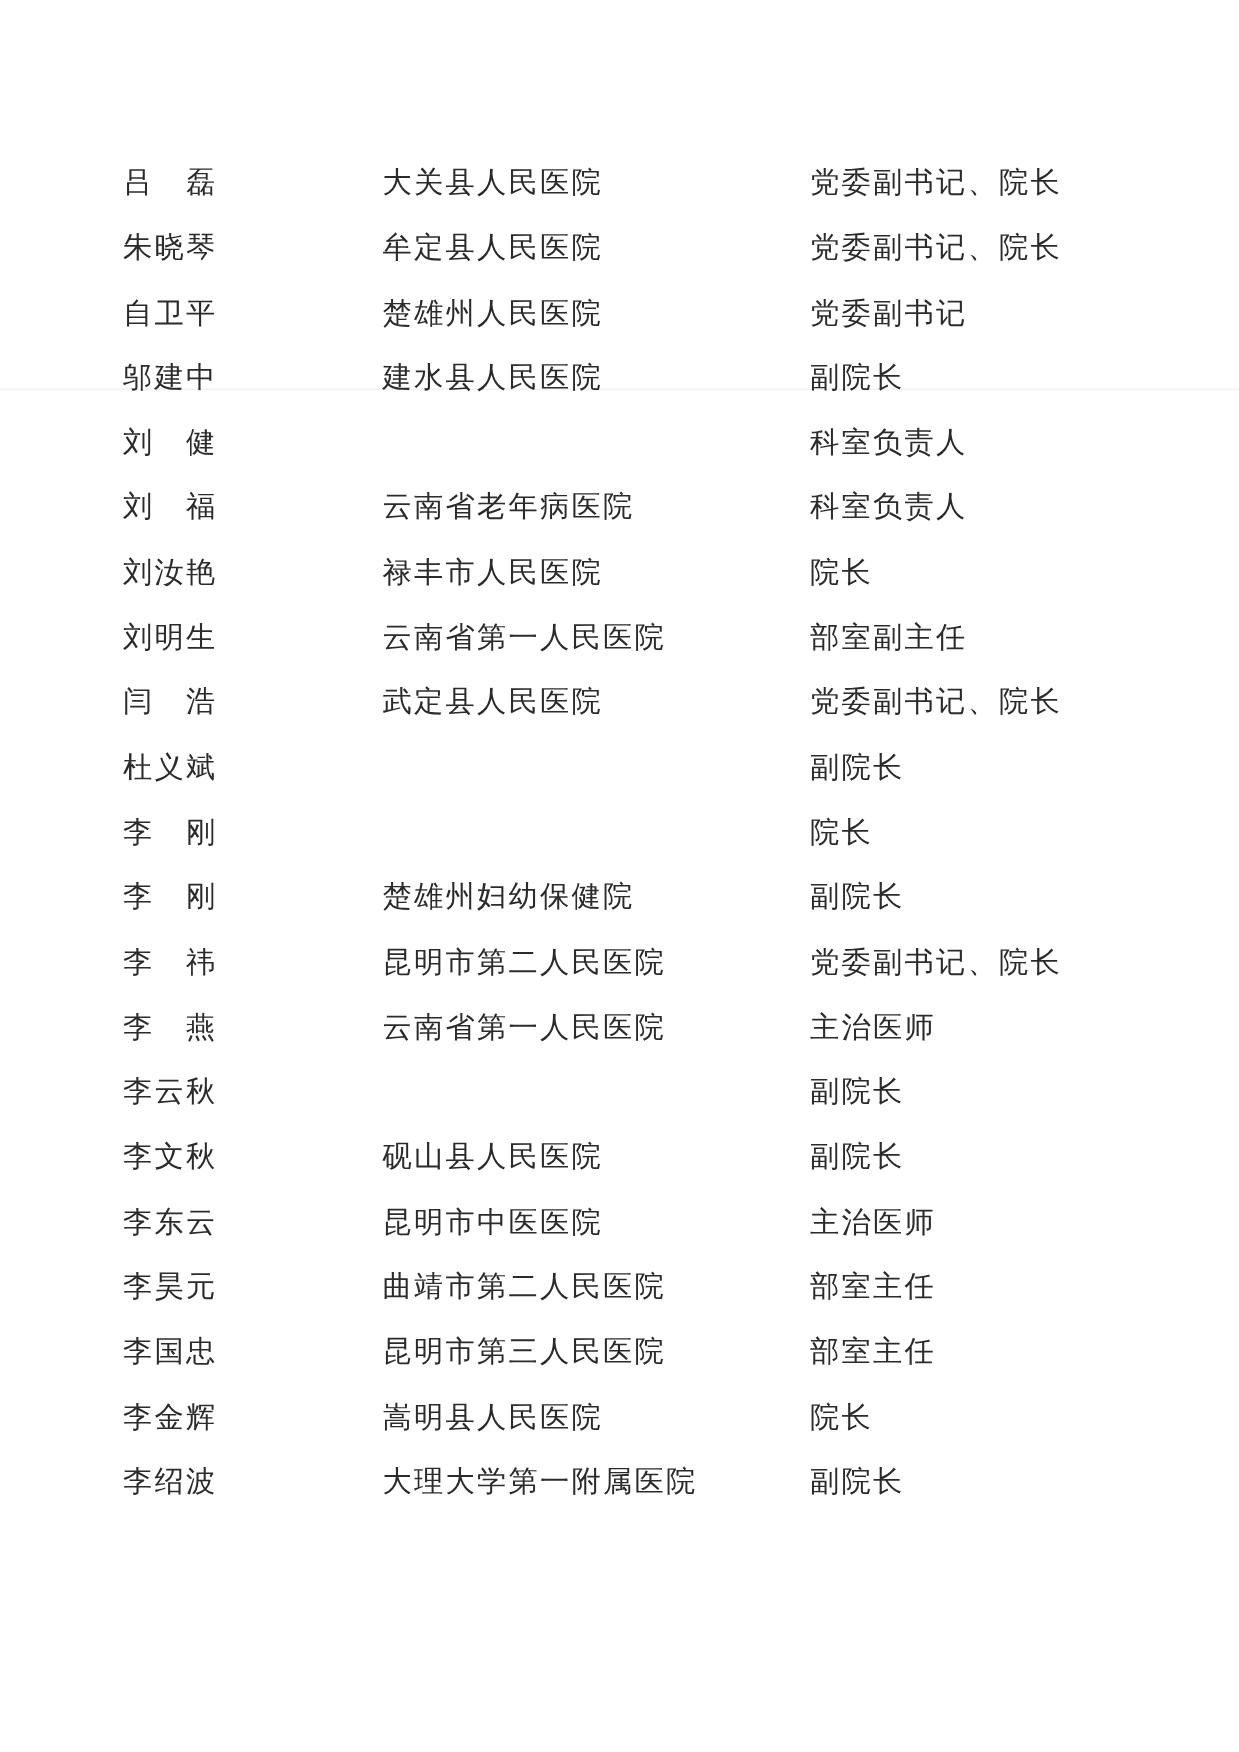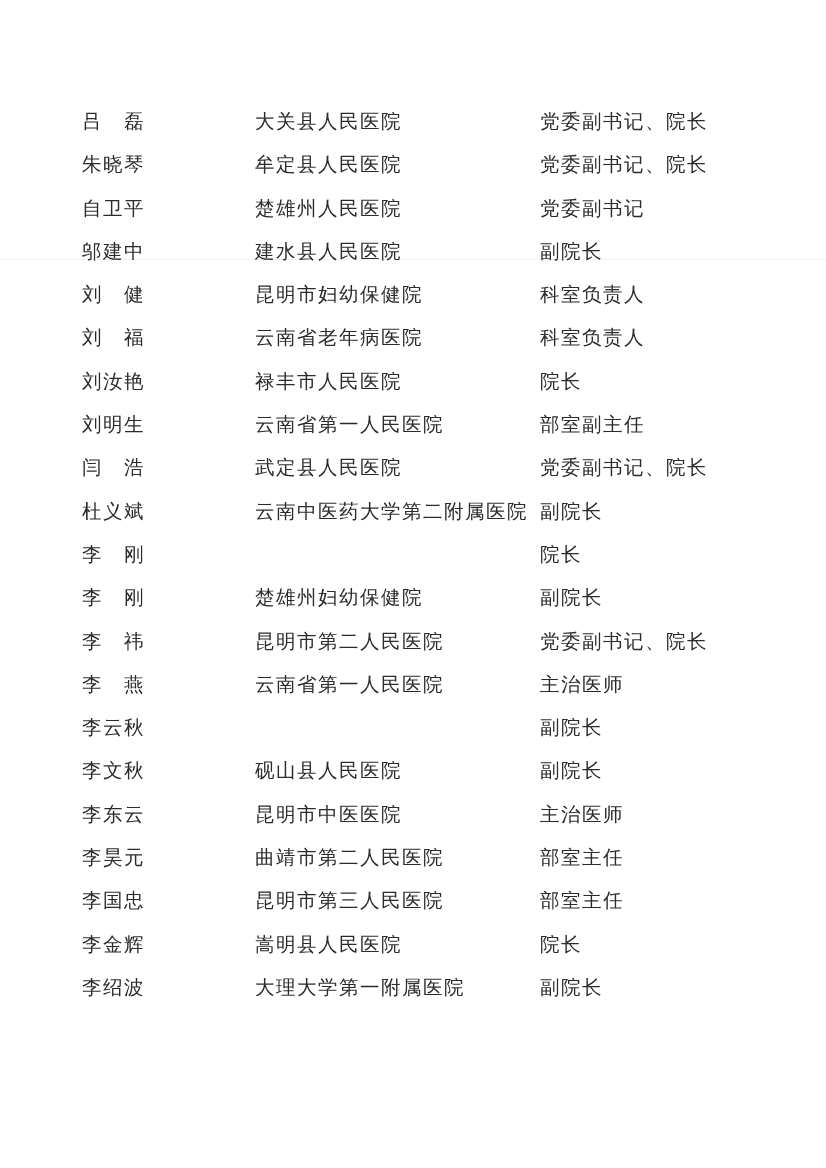--- a/index.html
+++ b/index.html
@@ -67,21 +67,20 @@
     <span class="cell org">楚雄州人民医院</span>
     <span class="cell title">党委副书记</span>
   </div>
   <div class="row">
     <span class="cell name">邬建中</span>
     <span class="cell org">建水县人民医院</span>
     <span class="cell title">副院长</span>
   </div>
   <div class="row">
     <span class="cell name">刘　健</span>
-    <span class="cell org">昆明市妇幼保健院</span>
     <span class="cell title">科室负责人</span>
   </div>
   <div class="row">
     <span class="cell name">刘　福</span>
     <span class="cell org">云南省老年病医院</span>
     <span class="cell title">科室负责人</span>
   </div>
   <div class="row">
     <span class="cell name">刘汝艳</span>
     <span class="cell org">禄丰市人民医院</span>
@@ -92,21 +91,20 @@
     <span class="cell org">云南省第一人民医院</span>
     <span class="cell title">部室副主任</span>
   </div>
   <div class="row">
     <span class="cell name">闫　浩</span>
     <span class="cell org">武定县人民医院</span>
     <span class="cell title">党委副书记、院长</span>
   </div>
   <div class="row">
     <span class="cell name">杜义斌</span>
-    <span class="cell org">云南中医药大学第二附属医院</span>
     <span class="cell title">副院长</span>
   </div>
   <div class="row">
     <span class="cell name">李　刚</span>
     <span class="cell title">院长</span>
   </div>
   <div class="row">
     <span class="cell name">李　刚</span>
     <span class="cell org">楚雄州妇幼保健院</span>
     <span class="cell title">副院长</span>

